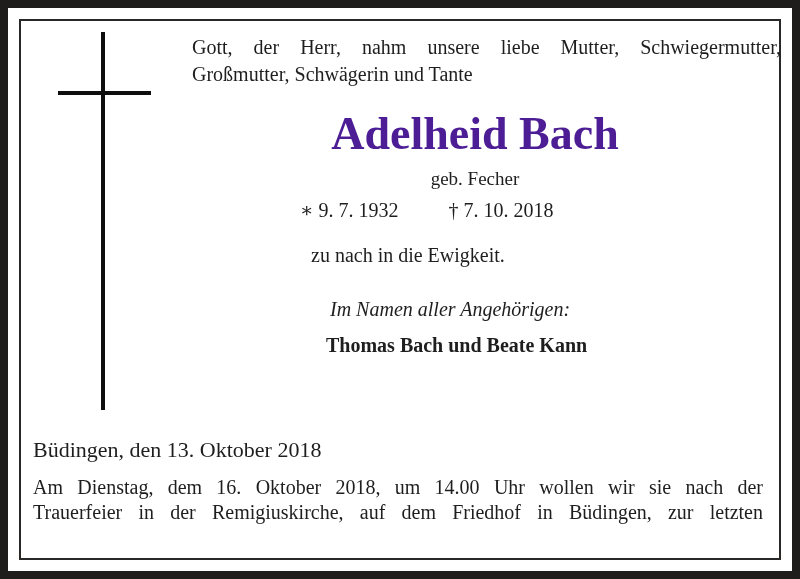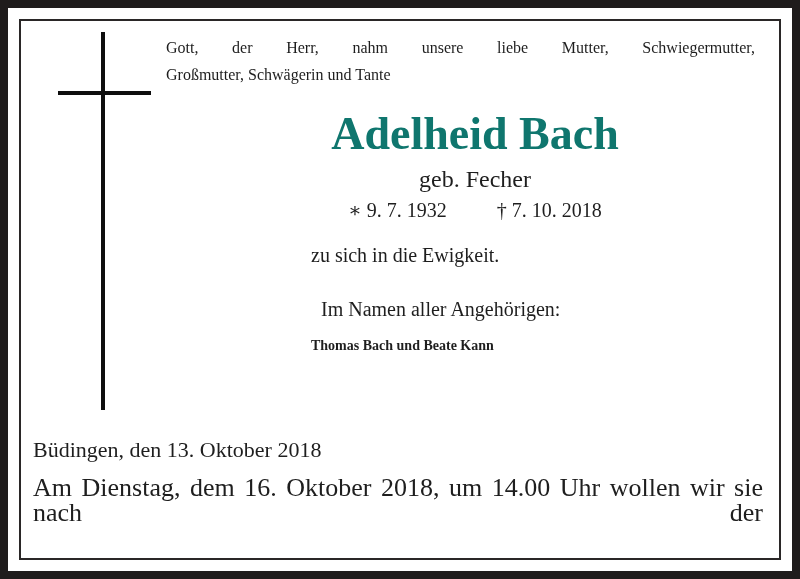--- a/index.html
+++ b/index.html
@@ -17,54 +17,54 @@
       position: absolute; left: 11px; top: 11px; right: 11px; bottom: 11px;
       border: 2px solid #2a2727; box-sizing: border-box;
     }
     .cross-vertical {
       position: absolute; left: 101px; top: 32px; width: 4px; height: 378px; background: #0e0e0e;
     }
     .cross-horizontal {
       position: absolute; left: 58px; top: 91px; width: 93px; height: 4px; background: #0e0e0e;
     }
     .intro {
-      position: absolute; left: 166px; top: 34px; width: 589px;
-      font-size: 16px; line-height: 27px; text-align: justify;
+      position: absolute; left: 192px; top: 34px; width: 589px;
+      font-size: 20px; line-height: 27px; text-align: justify;
     }
     .intro .line1 { display: block; text-align: justify; text-align-last: justify; }
     .intro .line2 { display: block; }
     .name {
       position: absolute; left: 300px; top: 104px; width: 350px; text-align: center;
-      font-size: 46px; font-weight: bold; line-height: 60px; color: #0f766e;
+      font-size: 46px; font-weight: bold; line-height: 60px; color: #4c1d95;
     }
     .maiden {
       position: absolute; left: 300px; top: 166px; width: 350px; text-align: center;
-      font-size: 24px; line-height: 26px;
+      font-size: 19px; line-height: 26px;
     }
     .dates {
-      position: absolute; left: 300px; top: 197px; width: 350px; text-align: center;
+      position: absolute; left: 300px; top: 197px; width: 350px; 
       font-size: 20px; line-height: 26px; white-space: pre;
     }
     .dates .sep { display: inline-block; width: 50px; }
     .ewigkeit {
       position: absolute; left: 311px; top: 242px; font-size: 20px; line-height: 26px;
     }
     .im-namen {
-      position: absolute; left: 321px; top: 296px; font-size: 20px; line-height: 26px;
+      position: absolute; left: 330px; top: 296px; font-size: 20px; line-height: 26px; font-style: italic;
     }
     .family {
-      position: absolute; left: 311px; top: 333px; font-size: 14px; font-weight: bold; line-height: 25px;
+      position: absolute; left: 326px; top: 333px; font-size: 20px; font-weight: bold; line-height: 25px;
     }
     .family div { display: block; }
     .place-date {
       position: absolute; left: 33px; top: 437px; font-size: 22px; line-height: 26px;
     }
     .funeral {
       position: absolute; left: 33px; top: 475px; width: 730px;
-      font-size: 26px; line-height: 25px;
+      font-size: 20px; line-height: 25px;
     }
     .funeral .jl { display: block; text-align: justify; text-align-last: justify; }
     .funeral .ll { display: block; }
   </style>
 </head>
 <body>
 
 <div class="outer-frame">
   <div class="inner-frame"></div>
 </div>
@@ -75,24 +75,25 @@
 <div class="intro">
   <span class="line1">Gott, der Herr, nahm unsere liebe Mutter, Schwiegermutter,</span>
   <span class="line2">Großmutter, Schwägerin und Tante</span>
 </div>
 
 <div class="name">Adelheid Bach</div>
 <div class="maiden">geb. Fecher</div>
 
 <div class="dates"><span>∗ 9. 7. 1932</span><span class="sep"></span><span>† 7. 10. 2018</span></div>
 
-<div class="ewigkeit">zu sich in die Ewigkeit.</div>
+<div class="ewigkeit">zu nach in die Ewigkeit.</div>
 <div class="im-namen">Im Namen aller Angehörigen:</div>
 
 <div class="family">
   <div>Thomas Bach und Beate Kann</div>
 </div>
 
 <div class="place-date">Büdingen, den 13. Oktober 2018</div>
 
 <div class="funeral">
   <span class="jl">Am Dienstag, dem 16. Oktober 2018, um 14.00 Uhr wollen wir sie nach der</span>
+  <span class="jl">Trauerfeier in der Remigiuskirche, auf dem Friedhof in Büdingen, zur letzten</span>
 </div>
 
 </body></html>

